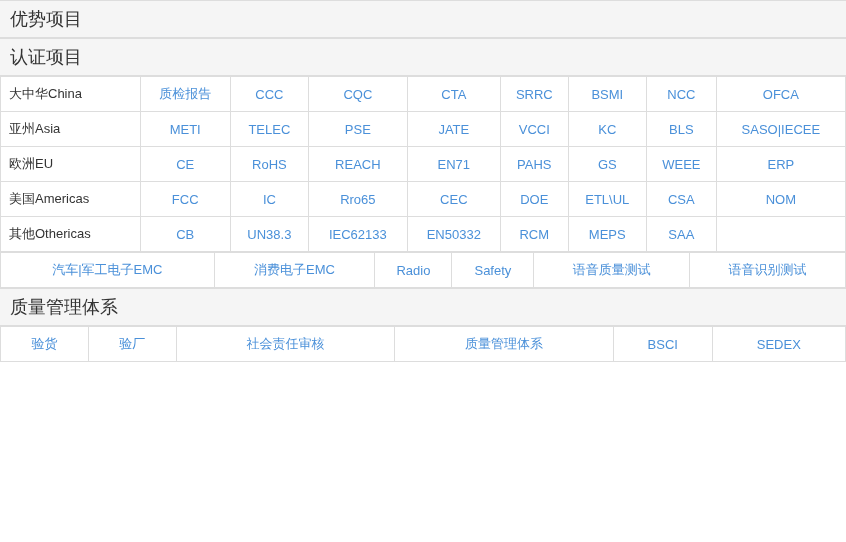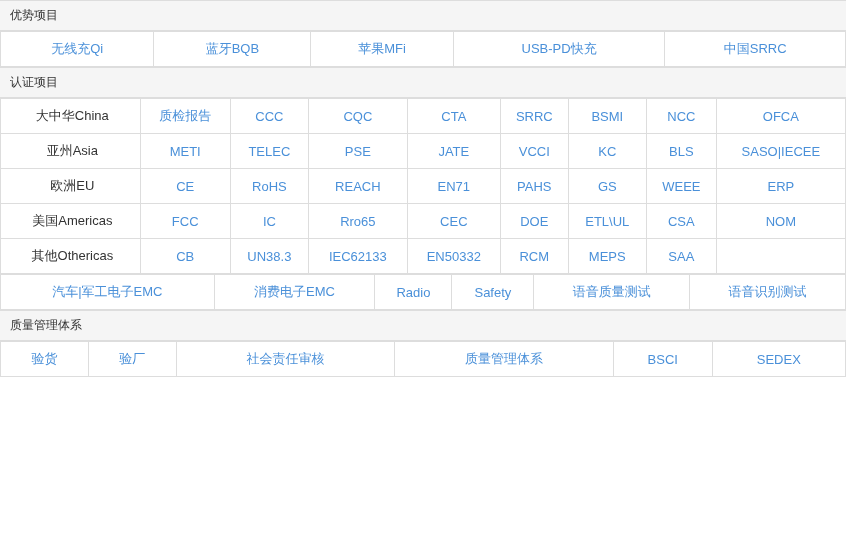--- a/index.html
+++ b/index.html
@@ -6,62 +6,51 @@
     body {
       font-family: "Microsoft YaHei", "SimHei", Arial, sans-serif;
       font-size: 13px;
       color: #333;
       background: #fff;
       width: 846px;
     }
     .section-title {
       background: #f5f5f5;
       padding: 6px 10px;
-      font-size: 12px;
+      font-size: 18px;
       color: #333;
       border-bottom: 1px solid #ddd;
       border-top: 1px solid #ddd;
     }
     .grid-table {
       width: 100%;
       border-collapse: collapse;
     }
     .grid-table td {
       border: 1px solid #ddd;
       text-align: center;
       padding: 8px 4px;
       color: #4a90d9;
       font-size: 13px;
     }
     .grid-table td.label {
       color: #333;
-      text-align: center;
+      text-align: left;
       padding-left: 8px;
       background: #fff;
     }
     .advantage-row td {
       color: #4a90d9;
     }
   </style>
 </head>
 <body>
 
 <div>
   <div class="section-title">优势项目</div>
-  <table class="grid-table">
-    <tbody>
-        <tr class="advantage-row">
-      <td>无线充Qi</td>
-      <td>蓝牙BQB</td>
-      <td>苹果MFi</td>
-      <td>USB-PD快充</td>
-      <td>中国SRRC</td>
-    </tr>
-  </tbody>
-    </table>
 </div>
 
 <div>
   <div class="section-title">认证项目</div>
   <table class="grid-table">
 
     <tbody>
         <tr>
       <td class="label">大中华China</td>
       <td>质检报告</td>

